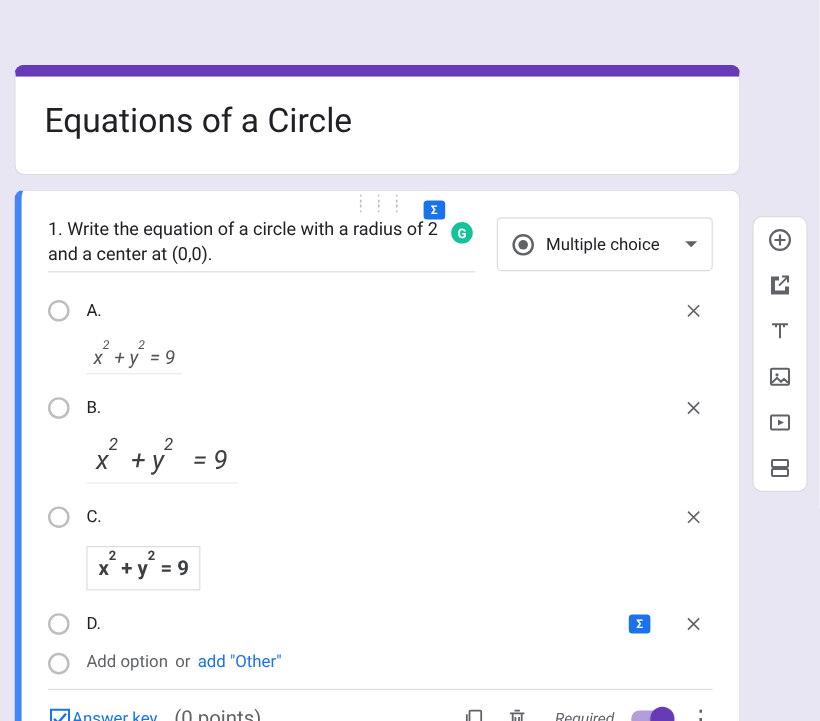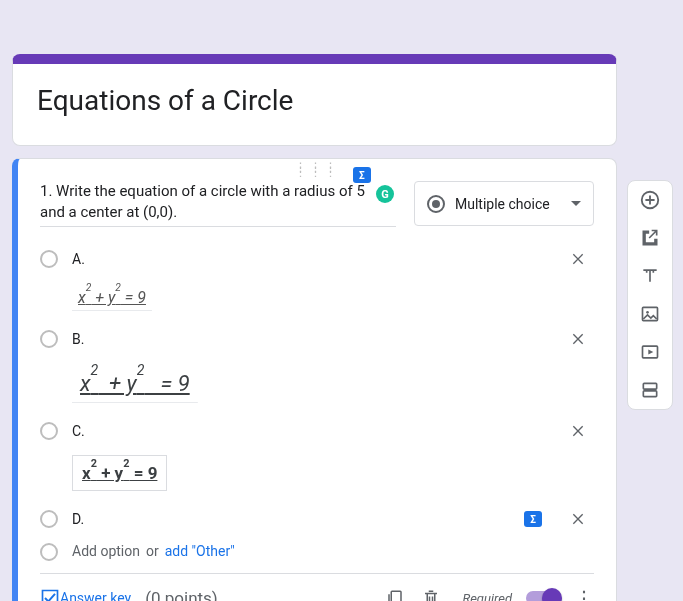--- a/index.html
+++ b/index.html
@@ -32,21 +32,21 @@
   .q-type .ico{width:18px;height:18px;border:2px solid var(--text-med);border-radius:50%;display:flex;align-items:center;justify-content:center;}
   .q-type .ico::after{content:"";width:8px;height:8px;background:var(--text-med);border-radius:50%;}
   .q-type .dd{margin-left:auto;border-left:5px solid transparent;border-right:5px solid transparent;border-top:5px solid var(--text-med);}
   
   .opts{margin-top:14px;}
   .opt{display:flex;align-items:center;gap:14px;min-height:36px;position:relative;}
   .radio{width:18px;height:18px;border:2px solid #bdbdbd;border-radius:50%;flex:none;cursor:pointer;}
   .opt-label{font-size:14px;color:var(--text-dark);flex:1;}
   .opt-remove{width:32px;height:32px;display:flex;align-items:center;justify-content:center;color:var(--text-med);font-size:20px;cursor:pointer;}
   .sigma-inline{width:18px;height:16px;background:#1a73e8;color:#fff;border-radius:3px;font-size:10px;display:inline-flex;align-items:center;justify-content:center;font-weight:bold;margin-right:6px;}
-  .eq-img{margin:6px 0 10px 32px;display:inline-block;background:linear-gradient(0deg,#e8eaed,#e8eaed) bottom/100% 1px no-repeat;padding:4px 6px 4px;font-size:16px;color:#3c4043;text-decoration:underline;}
+  .eq-img{margin:6px 0 10px 32px;display:inline-block;background:linear-gradient(0deg,#e8eaed,#e8eaed) bottom/100% 1px no-repeat;padding:4px 6px 4px;font-size:16px;color:#3c4043;}
   .eq-img.big{font-size:22px;padding:6px 8px;}
   .eq-img.boxed{border:1px solid var(--border);background:#fff;padding:7px 9px;font-size:17px;}
   .eq-img sup{font-size:.64em;position:relative;top:-0.55em;}
   .eq-img.s1{font-family:'Times New Roman',serif;font-style:italic;color:#555;}
   .eq-img.s2{font-family:'Times New Roman',serif;font-style:italic;}
   .eq-img.s3{font-family:Cambria,'Times New Roman',serif;}
   .add-opt{color:var(--text-med);font-size:14px;display:flex;gap:14px;margin:6px 0 10px;}
   .add-other{color:var(--blue);cursor:pointer;}
   
   .q-foot{border-top:1px solid var(--border);margin-top:12px;padding:12px 0 8px;display:flex;align-items:center;gap:14px;}
@@ -72,21 +72,21 @@
     <div class="card header-card">
       <div class="form-title">Equations of a Circle</div>
     </div>
 
     <div class="card q-card">
       <div class="drag-handle">⋮⋮⋮<br>⋮⋮⋮</div>
       <div class="sigma-top">Σ</div>
 
       <div class="q-row">
         <div class="q-text-wrap">
-          <span class="q-text"><span>1. </span><span>Write the equation of a circle with a radius of 5 and a center at (0,0).</span></span>
+          <span class="q-text"><span>1. </span><span>Write the equation of a circle with a radius of 2 and a center at (0,0).</span></span>
           <span class="grammarly">G</span>
         </div>
         <div class="q-type">
           <span class="ico"></span>
           <span>Multiple choice</span>
           <span class="dd"></span>
         </div>
       </div>
 
       <div class="opts">

